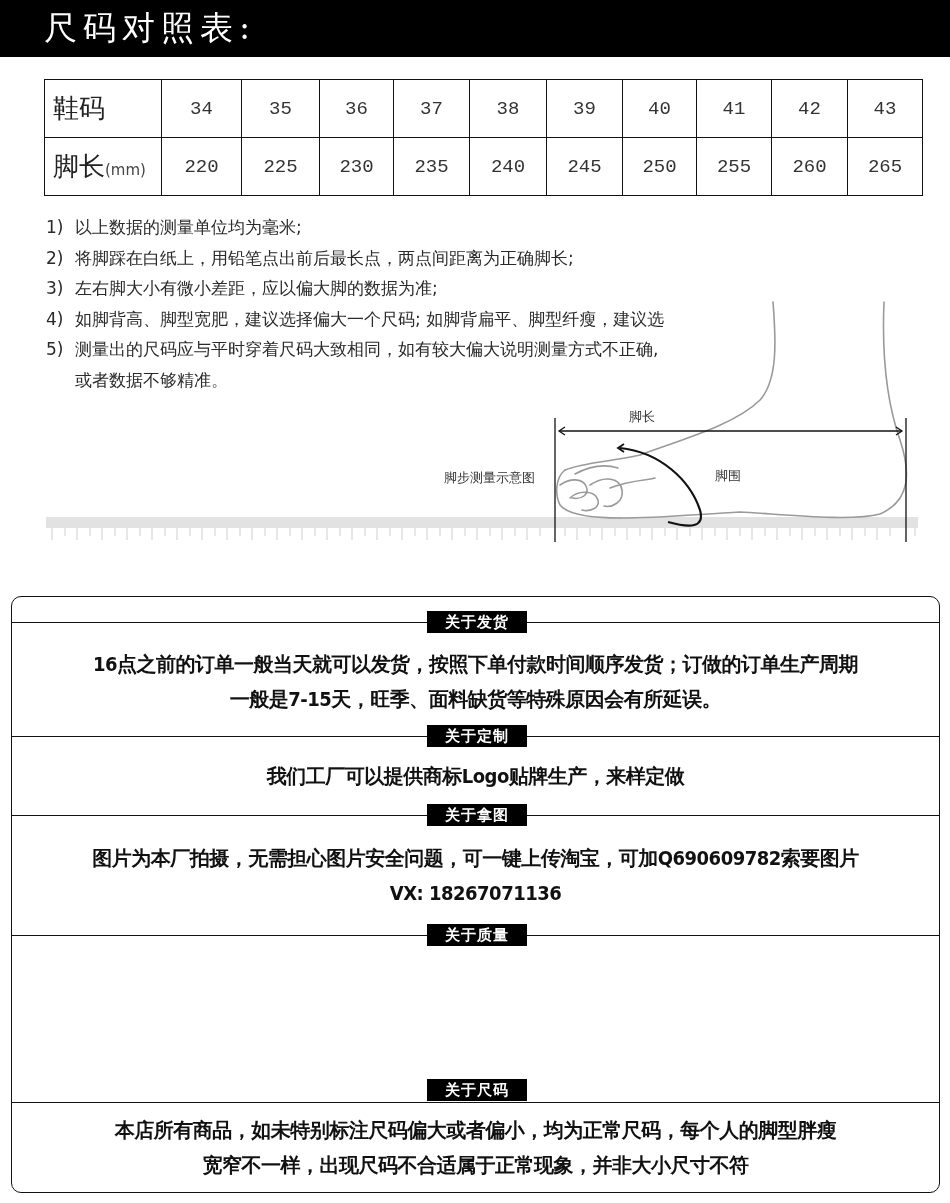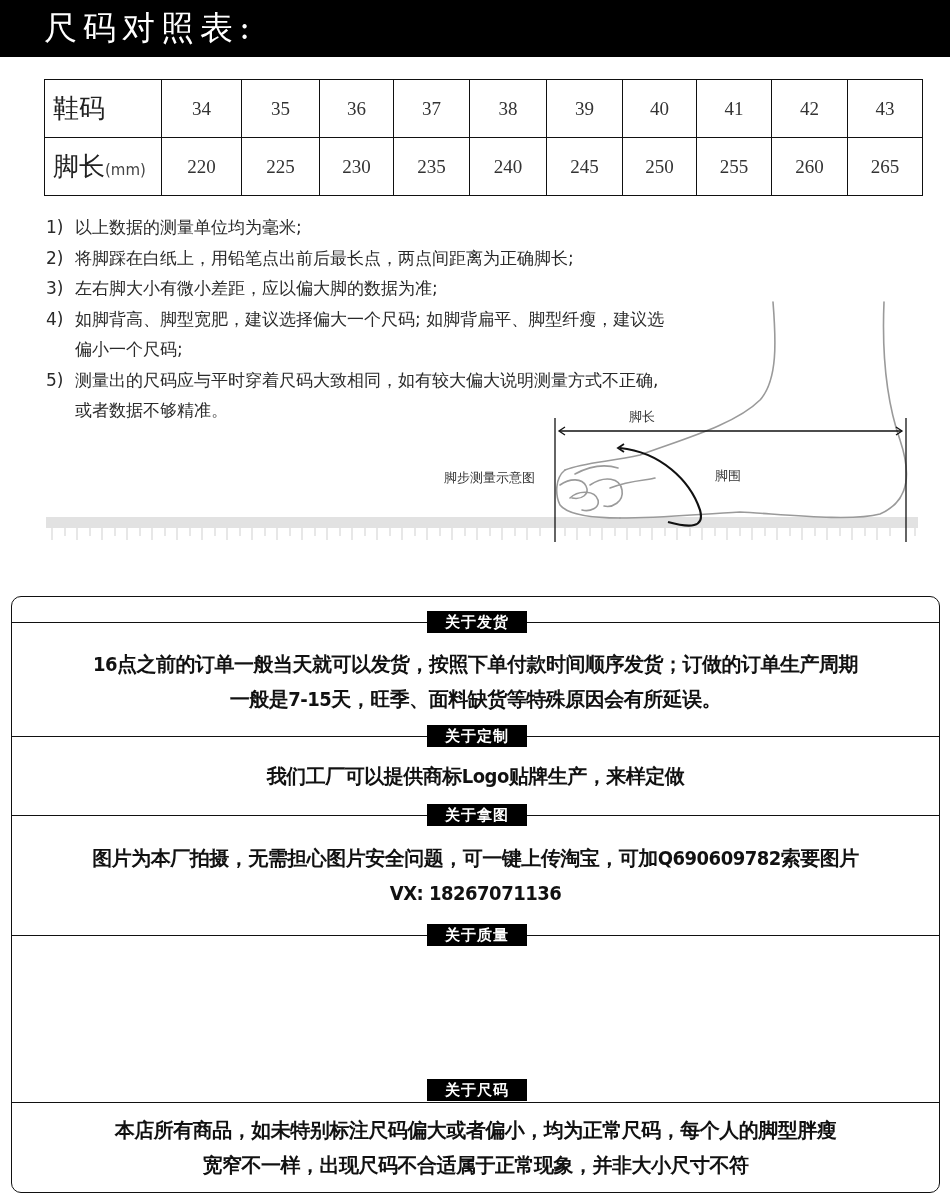--- a/index.html
+++ b/index.html
@@ -3,21 +3,21 @@
 <meta charset="utf-8">
 <style>
   * { box-sizing: border-box; margin: 0; padding: 0; }
   html, body { width: 950px; height: 1203px; background: #ffffff; overflow: hidden; }
   body { position: relative; font-family: "DejaVu Sans", "Liberation Sans", sans-serif; color: #1a1a1a; }
 
   .header-bar { position: absolute; left: 0; top: 0; width: 950px; height: 57px; background: #000; padding-left: 20px; }
   .header-title { position: absolute; left: 44px; top: 6px; font-family: "DejaVu Serif", "Liberation Serif", serif; font-size: 33px; color: #fff; letter-spacing: 6px; font-weight: normal; }
 
   .size-table { position: absolute; left: 44px; top: 79px; border-collapse: collapse; }
-  .size-table td { border: 1.5px solid #111; height: 58px; text-align: center; font-size: 19px; color: #333; font-family: Liberation Serif, serif; padding: 0; }
+  .size-table td { border: 1.5px solid #111; height: 58px; text-align: center; font-size: 19px; color: #333; font-family: Liberation Mono, monospace; padding: 0; }
   .size-table td.row-head { text-align: left; padding-left: 8px; font-size: 26px; color: #222; font-family: "DejaVu Sans", sans-serif; }
   .size-table td.row-head .unit { font-size: 15px; color: #444; }
 
   .notes { position: absolute; left: 46px; top: 212px; width: 720px; font-size: 17px; line-height: 30.5px; color: #2a2a2a; font-family: "DejaVu Sans", sans-serif; }
   .note-line { display: flex; white-space: nowrap; }
   .note-num { width: 29px; flex: none; }
   .note-indent { padding-left: 29px; white-space: nowrap; }
 
   .diagram { position: absolute; left: 0; top: 290px; width: 950px; height: 270px; }
   .diag-label { position: absolute; font-size: 13px; color: #333; font-family: "DejaVu Sans", sans-serif; }
@@ -176,21 +176,20 @@
       <span>将脚踩在白纸上，用铅笔点出前后最长点，两点间距离为正确脚长;</span>
     </div>
   <div class="note-line">
       <span class="note-num">3)</span>
       <span>左右脚大小有微小差距，应以偏大脚的数据为准;</span>
     </div>
   <div class="note-line">
       <span class="note-num">4)</span>
       <span>如脚背高、脚型宽肥，建议选择偏大一个尺码;  如脚背扁平、脚型纤瘦，建议选</span>
     </div>
-  <div class="note-indent">偏小一个尺码;</div>
   <div class="note-line">
       <span class="note-num">5)</span>
       <span>测量出的尺码应与平时穿着尺码大致相同，如有较大偏大说明测量方式不正确,</span>
     </div>
   <div class="note-indent">或者数据不够精准。</div>
 </div>
 
 <div class="info-box">
 
   <div class="sec-line" style="top:25px;"></div>

